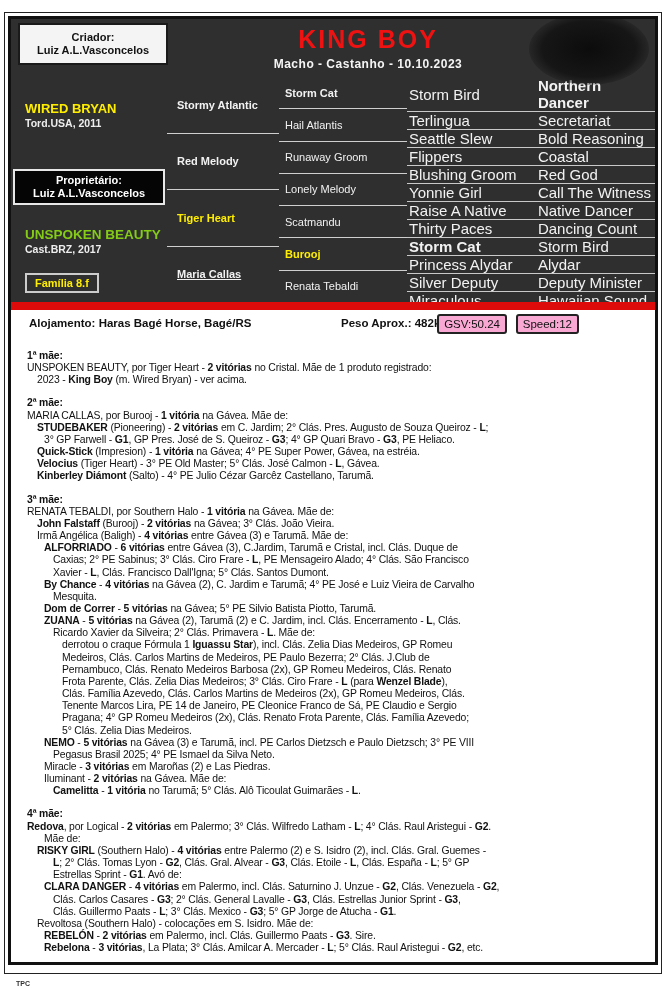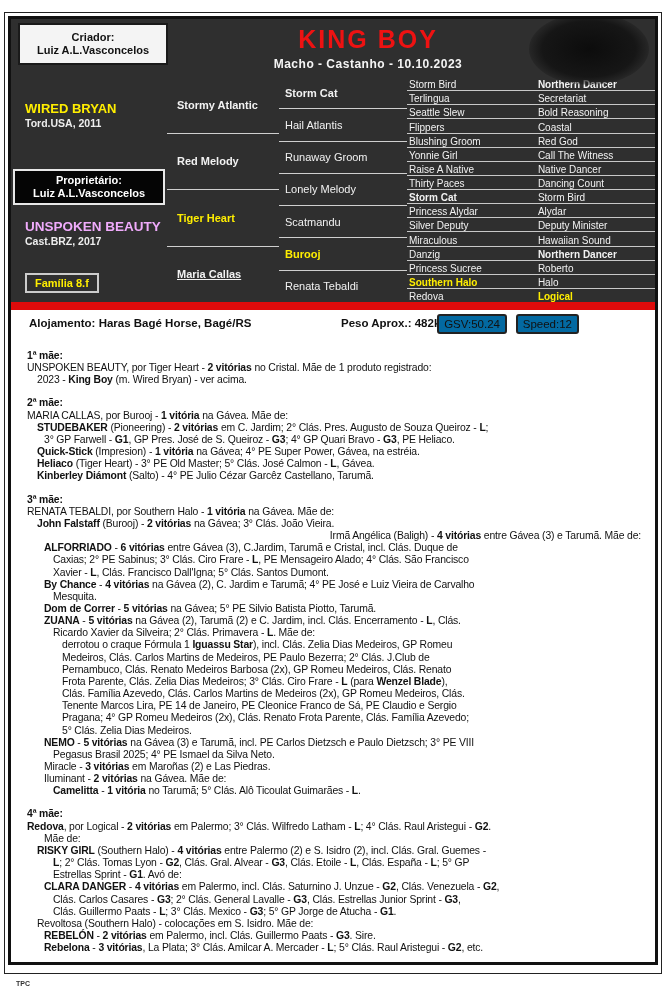--- a/index.html
+++ b/index.html
@@ -20,41 +20,41 @@
   .grid{display:flex;height:225px;}
   .c1{width:156px;position:relative;}
   .c2{width:112px;display:flex;flex-direction:column;}
   .c3{width:128px;display:flex;flex-direction:column;}
   .c45{flex:1;display:flex;flex-direction:column;}
   .cell2{flex:1;display:flex;align-items:center;font-weight:bold;font-size:11px;padding-left:10px;
     border-bottom:1px solid #cfcfcf;}
   .cell2:last-child{border-bottom:none;text-decoration:underline;}
   .cell3{flex:1;display:flex;align-items:center;font-size:11px;padding-left:6px;border-bottom:1px solid #cfcfcf;}
   .cell3:last-child{border-bottom:none;}
-  .row45{flex:1;display:flex;align-items:flex-end;font-size:10px;border-bottom:1px solid #c9c9c9;}
+  .row45{flex:1;display:flex;align-items:center;font-size:15px;border-bottom:1px solid #c9c9c9;}
   .row45:last-child{border-bottom:none;}
   .g4{width:52%;padding-left:2px;}
   .g5{width:48%;padding-left:2px;}
   .nm-b{font-weight:bold;}
   .nm-y{color:#ffee00;font-weight:bold;}
   .sire-blk{position:absolute;left:14px;top:24px;}
   .dam-blk{position:absolute;left:14px;top:142px;}
   .sire-name{color:#ffee00;font-weight:bold;font-size:13px;}
-  .dam-name{color:#f0abfc;font-weight:bold;font-size:13.5px;}
+  .dam-name{color:#84cc16;font-weight:bold;font-size:13.5px;margin-top:8px;}
   .blk-sub{color:#eee;font-weight:bold;font-size:10.5px;margin-top:1px;}
   .owner-box{position:absolute;left:2px;top:92px;width:146px;background:#050505;border:2px solid #e8e8e8;
     color:#fff;text-align:center;font-weight:bold;font-size:11px;line-height:13px;padding:3px 1px;}
   .family-box{position:absolute;left:14px;top:196px;border:2px solid #cccccc;color:#ffee00;
     font-weight:bold;font-size:11px;padding:2px 8px;}
   .red-band{height:8px;background:#de0b0b;}
   
   .info-bar{position:relative;height:26px;padding-top:6px;}
   .info-lodging{position:absolute;left:18px;top:7px;font-weight:bold;font-size:11.5px;}
   .info-weight{position:absolute;left:330px;top:7px;font-weight:bold;font-size:11.5px;}
-  .tag-box{position:absolute;top:4px;border:2px solid #222;border-radius:3px;font-size:11.5px;padding:2px 5px;background:#0369a1;}
+  .tag-box{position:absolute;top:4px;border:2px solid #222;border-radius:3px;font-size:11.5px;padding:2px 5px;background:#f9a8d4;}
   .tag-gsv{right:148px;}
   .tag-speed{right:76px;}
   .sections{padding:8px 14px 0 16px;font-size:10.4px;line-height:12.15px;letter-spacing:-0.15px;}
   .sec{margin-bottom:11px;}
   .sec-head{font-weight:bold;}
   .ln{white-space:nowrap;}
   .footer-note{position:absolute;left:16px;bottom:1px;font-size:7px;color:#333;font-weight:bold;}
 </style>
 </head>
 <body>
@@ -187,28 +187,28 @@
           <div class="sec-head">1ª mãe:</div>
           <div class="ln" style="padding-left: 0px;">UNSPOKEN BEAUTY, por Tiger Heart - <b>2 vitórias</b> no Cristal. Mãe de 1 produto registrado:</div>
           <div class="ln" style="padding-left: 10px;">2023 - <b>King Boy</b> (m. Wired Bryan) - ver acima.</div>
         </div>
         <div class="sec">
           <div class="sec-head">2ª mãe:</div>
           <div class="ln" style="padding-left: 0px;">MARIA CALLAS, por Burooj - <b>1 vitória</b> na Gávea. Mãe de:</div>
           <div class="ln" style="padding-left: 10px;"><b>STUDEBAKER</b> (Pioneering) - <b>2 vitórias</b> em C. Jardim; 2° Clás. Pres. Augusto de Souza Queiroz - <b>L</b>;</div>
           <div class="ln" style="padding-left: 17px;">3° GP Farwell - <b>G1</b>, GP Pres. José de S. Queiroz - <b>G3</b>; 4° GP Quari Bravo - <b>G3</b>, PE Heliaco.</div>
           <div class="ln" style="padding-left: 10px;"><b>Quick-Stick</b> (Impresion) - <b>1 vitória</b> na Gávea; 4° PE Super Power, Gávea, na estréia.</div>
-          <div class="ln" style="padding-left: 10px;"><b>Heliaco</b> (Tiger Heart) - 3° PE Old Master; 5° Clás. José Calmon - <b>L</b>, Gávea.</div>
+          <div class="ln" style="padding-left: 10px;"><b>Velocius</b> (Tiger Heart) - 3° PE Old Master; 5° Clás. José Calmon - <b>L</b>, Gávea.</div>
           <div class="ln" style="padding-left: 10px;"><b>Kinberley Diámont</b> (Salto) - 4° PE Julio Cézar Garcêz Castellano, Tarumã.</div>
         </div>
         <div class="sec">
           <div class="sec-head">3ª mãe:</div>
           <div class="ln" style="padding-left: 0px;">RENATA TEBALDI, por Southern Halo - <b>1 vitória</b> na Gávea. Mãe de:</div>
           <div class="ln" style="padding-left: 10px;"><b>John Falstaff</b> (Burooj) - <b>2 vitórias</b> na Gávea; 3° Clás. João Vieira.</div>
-          <div class="ln" style="padding-left: 10px; text-align: right;">Irmã Angélica (Baligh) - <b>4 vitórias</b> entre Gávea (3) e Tarumã. Mãe de:</div>
+          <div class="ln" style="padding-left: 10px;">Irmã Angélica (Baligh) - <b>4 vitórias</b> entre Gávea (3) e Tarumã. Mãe de:</div>
           <div class="ln" style="padding-left: 17px;"><b>ALFORRIADO</b> - <b>6 vitórias</b> entre Gávea (3),  C.Jardim, Tarumã e Cristal, incl. Clás. Duque de</div>
           <div class="ln" style="padding-left: 26px;">Caxias; 2° PE Sabinus; 3° Clás. Ciro Frare - <b>L</b>, PE Mensageiro Alado; 4° Clás. São Francisco</div>
           <div class="ln" style="padding-left: 26px;">Xavier - <b>L</b>, Clás. Francisco Dall'Igna; 5° Clás. Santos Dumont.</div>
           <div class="ln" style="padding-left: 17px;"><b>By Chance</b> - <b>4 vitórias</b> na Gávea (2), C. Jardim e Tarumã; 4° PE José e Luiz Vieira de Carvalho</div>
           <div class="ln" style="padding-left: 26px;">Mesquita.</div>
           <div class="ln" style="padding-left: 17px;"><b>Dom de Correr</b> - <b>5 vitórias</b> na Gávea; 5° PE Silvio Batista Piotto, Tarumã.</div>
           <div class="ln" style="padding-left: 17px;"><b>ZUANA</b> - <b>5 vitórias</b> na Gávea (2), Tarumã (2) e C. Jardim, incl. Clás. Encerramento - <b>L</b>, Clás.</div>
           <div class="ln" style="padding-left: 26px;">Ricardo Xavier da Silveira; 2° Clás. Primavera - <b>L</b>. Mãe de:</div>
           <div class="ln" style="padding-left: 35px;">derrotou o craque Fórmula 1 <b>Iguassu Star</b>), incl. Clás. Zelia Dias Medeiros, GP Romeu</div>
           <div class="ln" style="padding-left: 35px;">Medeiros, Clás. Carlos Martins de Medeiros, PE Paulo Bezerra; 2° Clás. J.Club de</div>

